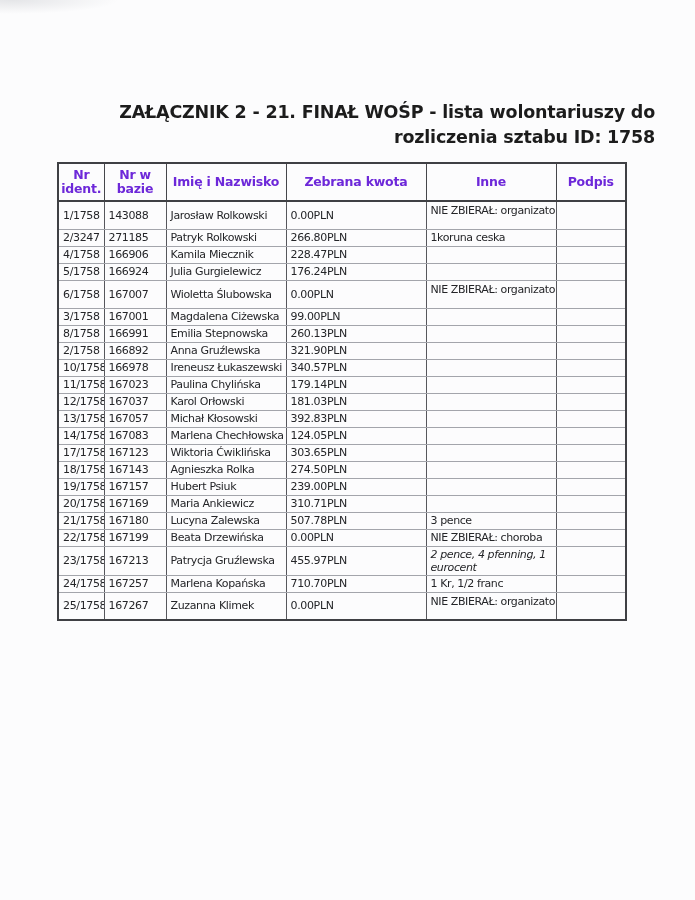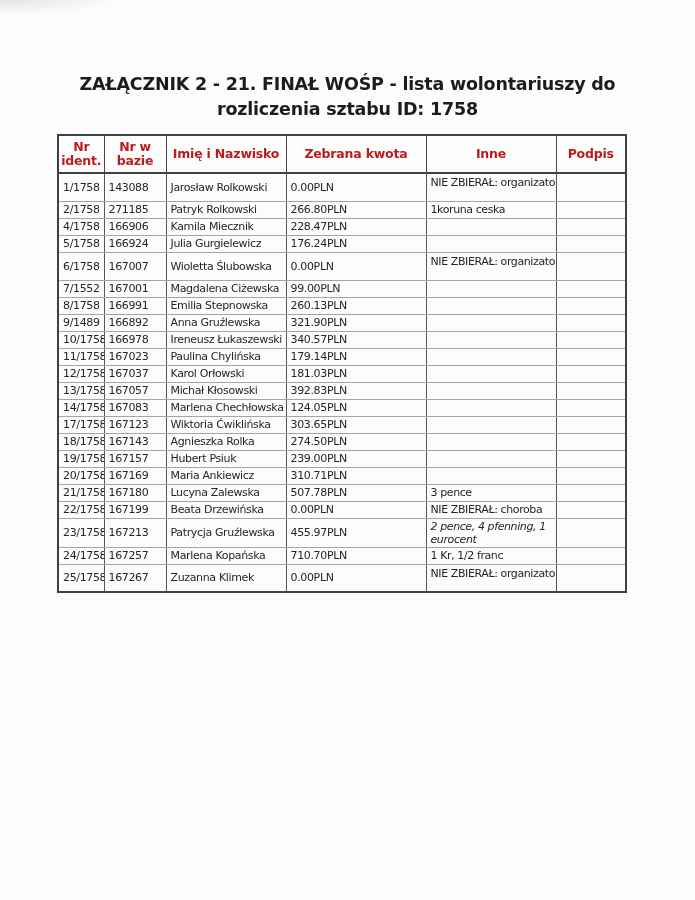--- a/index.html
+++ b/index.html
@@ -17,22 +17,22 @@
     color:#232323;
   }
   
   .page::before{
     content:"";
     position:absolute;left:0;top:0;width:120px;height:14px;
     background:radial-gradient(ellipse at 10% 0%, rgba(120,125,135,.18), rgba(120,125,135,0) 70%);
     pointer-events:none;
   }
   .title{
-    margin:72px 40px 0 40px;
-    text-align:center;
+    margin:100px 40px 0 40px;
+    text-align:right;
     font-size:17.5px;
     font-weight:bold;
     line-height:25px;
     color:#1c1c1c;
     letter-spacing:-0.2px;
   }
   table.vol{
     border-collapse:collapse;
     table-layout:fixed;
     margin:12px 0 0 57px;
@@ -42,21 +42,21 @@
   }
   col.c0{width:46px}
   col.c1{width:62px}
   col.c2{width:120px}
   col.c3{width:140px}
   col.c4{width:130px}
   col.c5{width:70px}
   th{
     font-size:12.5px;
     font-weight:bold;
-    color:#b91c1c;
+    color:#6d28d9;
     text-align:center;
     vertical-align:middle;
     height:34px;
     line-height:14px;
     padding:1px 2px;
     border:1px solid #45464a;
     border-bottom:2px solid #3f4044;
     letter-spacing:-0.2px;
   }
   td{
@@ -111,21 +111,21 @@
     <tbody>
         <tr class="tall inne-top">
           <td class="c0">1/1758</td>
           <td class="c1">143088</td>
           <td class="c2">Jarosław Rolkowski</td>
           <td class="c3">0.00PLN</td>
           <td class="c4">NIE ZBIERAŁ: organizator</td>
           <td class="c5"></td>
         </tr>
         <tr>
-          <td class="c0">2/1758</td>
+          <td class="c0">2/3247</td>
           <td class="c1">271185</td>
           <td class="c2">Patryk Rolkowski</td>
           <td class="c3">266.80PLN</td>
           <td class="c4">1koruna ceska</td>
           <td class="c5"></td>
         </tr>
         <tr>
           <td class="c0">4/1758</td>
           <td class="c1">166906</td>
           <td class="c2">Kamila Miecznik</td>
@@ -143,37 +143,37 @@
         </tr>
         <tr class="tall inne-top">
           <td class="c0">6/1758</td>
           <td class="c1">167007</td>
           <td class="c2">Wioletta Ślubowska</td>
           <td class="c3">0.00PLN</td>
           <td class="c4">NIE ZBIERAŁ: organizator</td>
           <td class="c5"></td>
         </tr>
         <tr>
-          <td class="c0">7/1552</td>
+          <td class="c0">3/1758</td>
           <td class="c1">167001</td>
           <td class="c2">Magdalena Ciżewska</td>
           <td class="c3">99.00PLN</td>
           <td class="c4"></td>
           <td class="c5"></td>
         </tr>
         <tr>
           <td class="c0">8/1758</td>
           <td class="c1">166991</td>
           <td class="c2">Emilia Stepnowska</td>
           <td class="c3">260.13PLN</td>
           <td class="c4"></td>
           <td class="c5"></td>
         </tr>
         <tr>
-          <td class="c0">9/1489</td>
+          <td class="c0">2/1758</td>
           <td class="c1">166892</td>
           <td class="c2">Anna Gruźlewska</td>
           <td class="c3">321.90PLN</td>
           <td class="c4"></td>
           <td class="c5"></td>
         </tr>
         <tr>
           <td class="c0">10/1758</td>
           <td class="c1">166978</td>
           <td class="c2">Ireneusz Łukaszewski</td>

